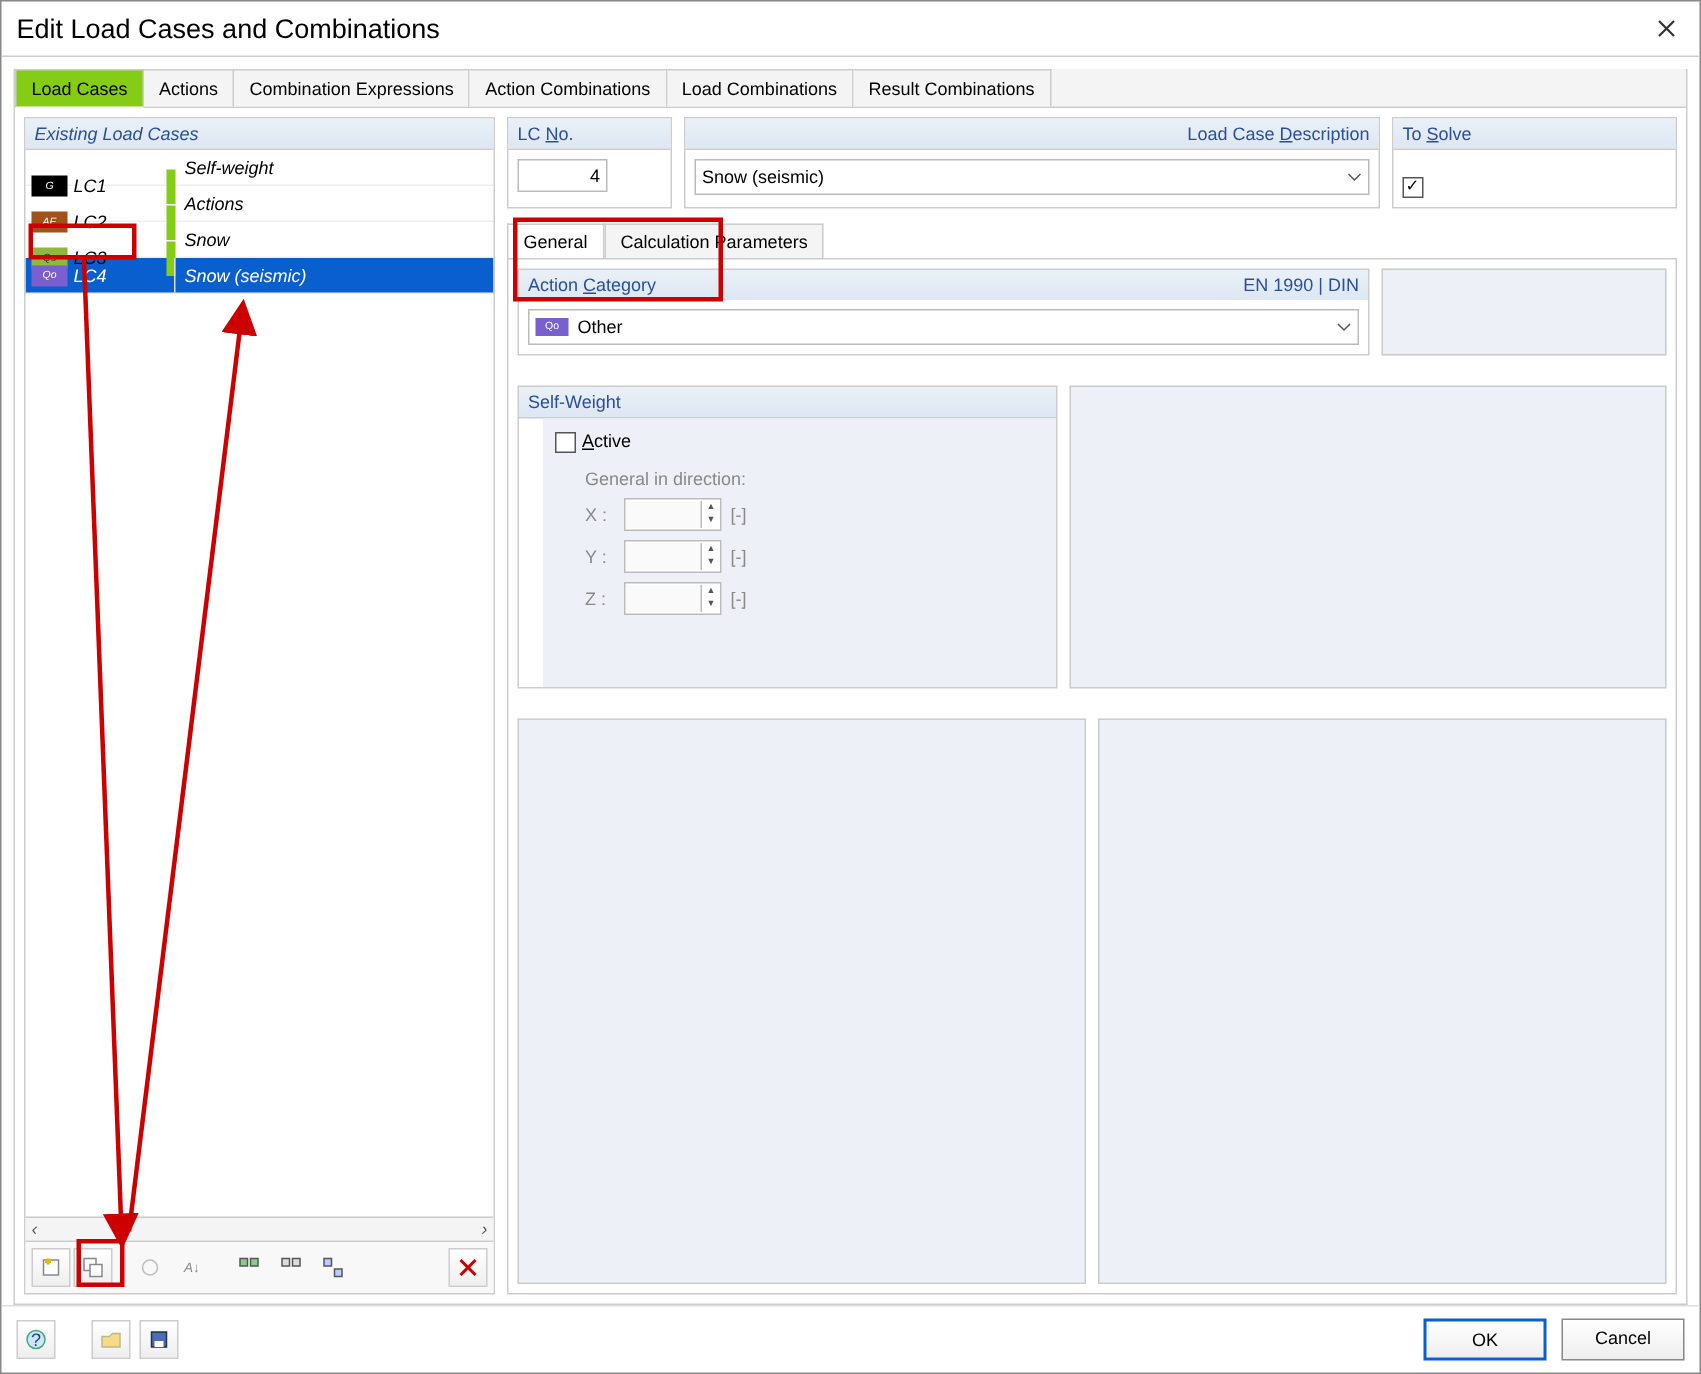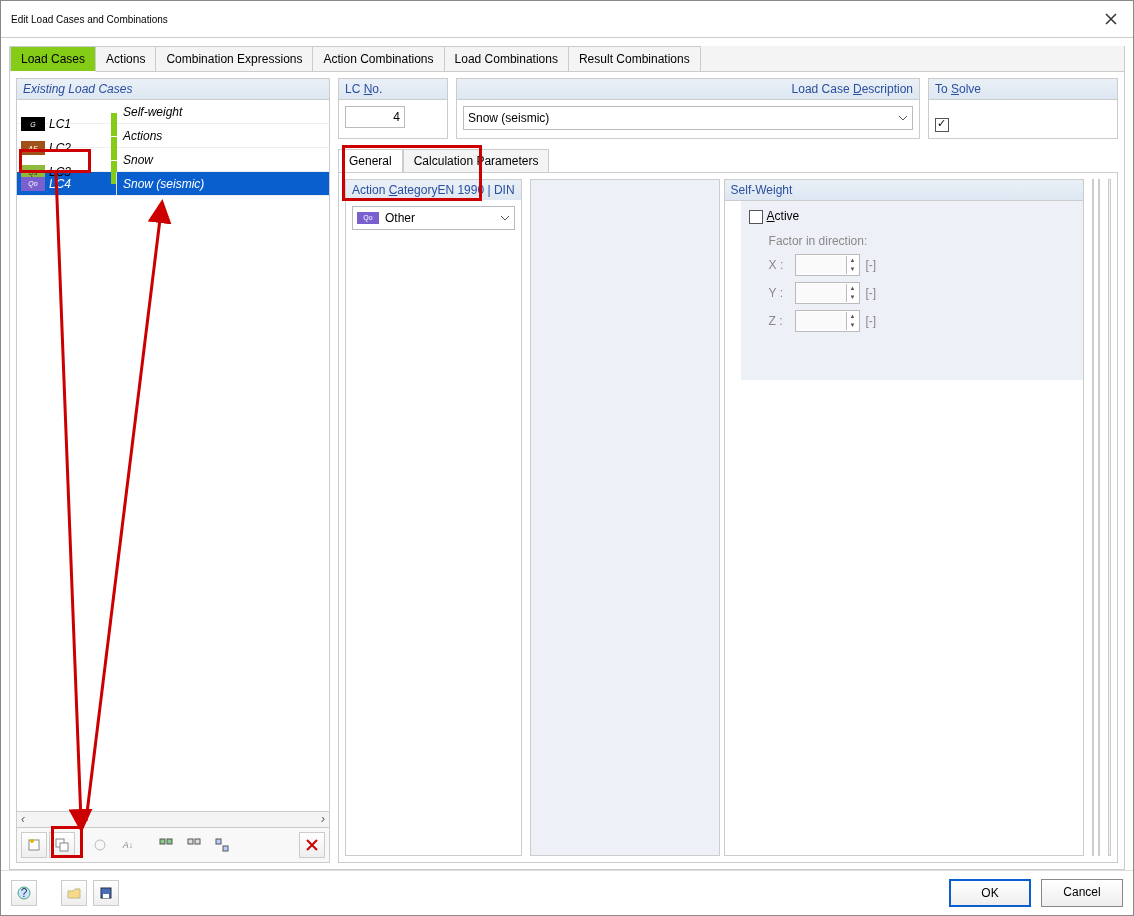--- a/index.html
+++ b/index.html
@@ -1,19 +1,19 @@
 <!DOCTYPE html>
 <html><head>
 <meta charset="utf-8">
 <style>
   * { box-sizing: border-box; font-family: "Segoe UI", Tahoma, sans-serif; font-size: 12px; }
   body { margin: 0; background: #fff; }
   .window { width: 1134px; height: 916px; border: 1px solid #888; position: relative; background: #fff; display: flex; flex-direction: column; }
   .titlebar { display: flex; align-items: center; justify-content: space-between; padding: 6px 10px; border-bottom: 1px solid #ccc; }
-  .titlebar-title { font-size: 10px; }
+  .titlebar-title { font-size: 18px; }
   .close-x { width: 24px; height: 24px; display: flex; align-items: center; justify-content: center; cursor: pointer; }
   .close-x svg { width: 12px; height: 12px; }
   .tabs-outer { margin: 8px 8px 0 8px; border: 1px solid #ccc; border-top: none; flex: 1; display: flex; flex-direction: column; }
   .tabrow { display: flex; border-bottom: 1px solid #ccc; background: #f4f4f4; }
   .tab { padding: 5px 10px; border-top: 1px solid #ccc; border-right: 1px solid #ccc; background: #f4f4f4; cursor: pointer; }
   .tab:first-child { border-left: 1px solid #ccc; }
   .tab.active { background: #84cc16; border-bottom: 1px solid #fff; margin-bottom: -1px; }
   .content { flex: 1; display: flex; padding: 6px; gap: 8px; }
   .left-pane { width: 314px; display: flex; flex-direction: column; border: 1px solid #ccc; font-style: italic; }
   .panel-header { background: linear-gradient(#eaf0f7,#dde7f2); color: #2a4f9e; padding: 3px 6px; font-size: 12px; border-bottom: 1px solid #ccc; }
@@ -35,21 +35,21 @@
   .lcno { width: 110px; }
   .lcdesc { flex: 1; text-align: right; }
   .tosolve { width: 190px; gap: 11px; }
   .num-input { width: 60px; text-align: right; border: 1px solid #bbb; padding: 3px 4px; }
   .combo { width: 100%; border: 1px solid #bbb; padding: 3px 4px; background:#fff; display:flex; align-items:center; justify-content:space-between; cursor:pointer; height:24px;}
   .combo .badge { width:22px; height:12px; display:inline-flex; align-items:center; justify-content:center; font-size:7px; color:#fff; margin-right:6px;}
   .chev { width:10px;height:10px; }
   .subtabs { display:flex; margin-top:4px; }
   .subtab { padding:4px 10px; border:1px solid #ccc; border-bottom:none; background:#f4f4f4; cursor:pointer; }
   .subtab.active { background:#fff; }
-  .subpanel { border:1px solid #ccc; padding:6px; display:flex; flex-direction:row; gap:4px; flex:1; }
+  .subpanel { border:1px solid #ccc; padding:6px; display:flex; flex-direction:column; gap:20px; flex:1; }
   .action-cat { border:1px solid #ccc; }
   .ac-header { display:flex; justify-content:space-between; background: linear-gradient(#eaf0f7,#dde7f2); color:#2a4f9e; padding:3px 6px; }
   .sw-box { border:1px solid #ccc; width: 360px; }
   .sw-body { padding:8px; background:#edf1f7;margin-left:16px; }
   .chk { width:14px; height:14px; border:1px solid #555; display:inline-block; vertical-align:middle; margin-right:4px; background:#fff;}
   .chk.checked::after { content:"✓"; font-size:11px; position:relative; top:-3px; left:1px;}
   .dimmed { color:#888; }
   .spin { display:inline-flex; align-items:center; border:1px solid #bbb; background:#fff; height:22px;}
   .spin input{ border:none; width:50px; text-align:right; padding:2px 4px;}
   .spin .arrows{ display:flex; flex-direction:column; border-left:1px solid #bbb;}
@@ -230,21 +230,21 @@
                 </div>
               </div>
               <div class="placeholder-panel" style="width:190px;"></div>
             </div>
 
             <div style="display:flex; gap:8px;">
               <div class="sw-box">
                 <div class="panel-header">Self-Weight</div>
                 <div class="sw-body">
                   <div><span class="chk"></span><span class="underline-hotkey">A</span><span>ctive</span></div>
-                  <div class="dimmed" style="margin:10px 0 6px 20px;">Factor in direction:</div>
+                  <div class="dimmed" style="margin:10px 0 6px 20px;">General in direction:</div>
                   <div class="dimmed" style="margin-left:20px; display:flex; align-items:center; gap:6px; margin-bottom:6px;">
                     <span style="width:20px;">X :</span>
                     <span class="spin">
                         <input disabled="" style="">
                         <span class="arrows">
                           <span>▲</span>
                           <span>▼</span>
                         </span>
                       </span>
                     <span>[-]</span>

